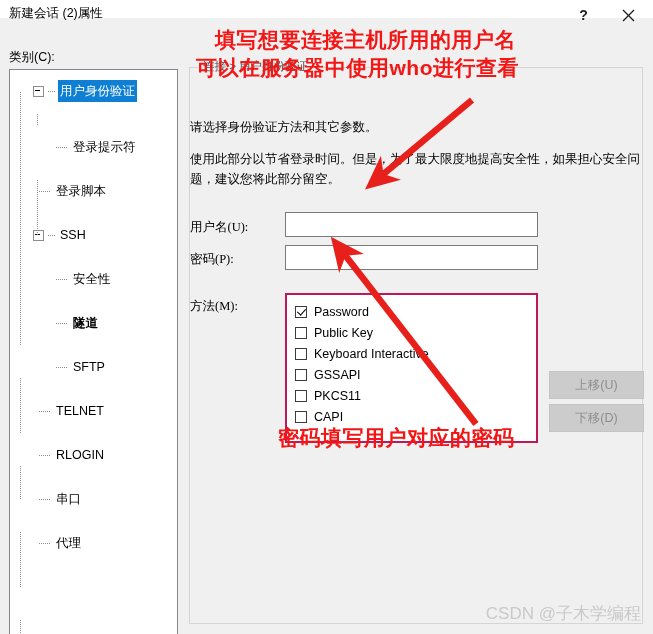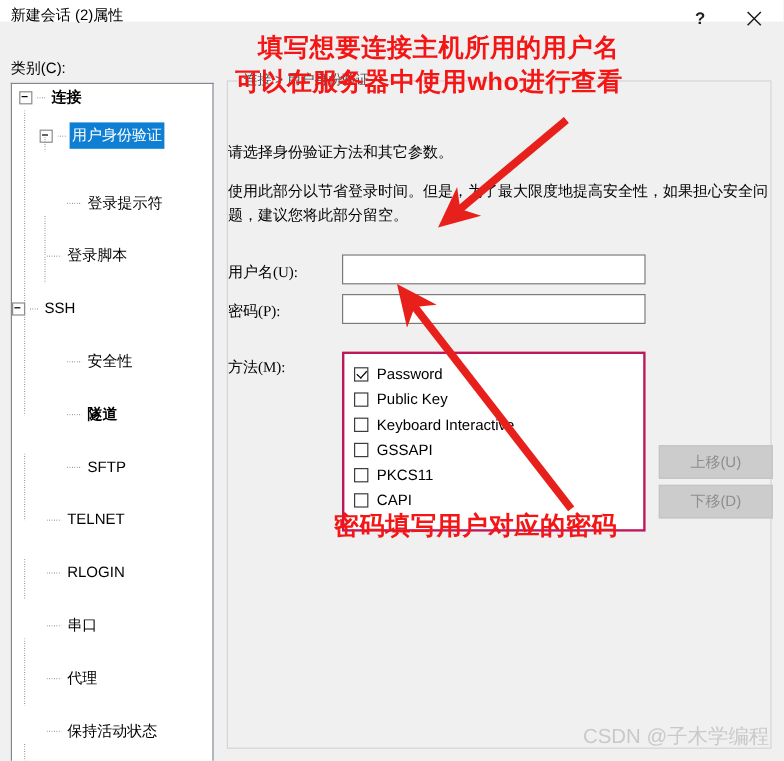--- a/index.html
+++ b/index.html
@@ -282,39 +282,34 @@
       <line x1="12" y1="1" x2="1" y2="12" stroke="#1a1a1a" stroke-width="1.2"></line>
     </svg>
   </div>
 </div>
 
 <div id="dialog-body">
 
   <div id="category-label">类别(C):</div>
 
   <div id="tree-panel">
-      <div class="tree-row bold" style="padding-left: 6px; top: 0px;">
-        <span class="toggle"></span>
-        <span class="dots" style="width: 7px;"></span>
-        <span class="tlabel">连接</span>
-      </div>
       <div class="tree-row selected" style="padding-left: 23px; top: 10px;">
         <span class="toggle"></span>
         <span class="dots" style="width: 7px;"></span>
         <span class="tlabel">用户身份验证</span>
       </div>
       <div class="tree-row" style="padding-left: 40px; top: 44px;">
         <span class="dots" style="width: 12px; margin-left: 6px;"></span>
         <span class="tlabel">登录提示符</span>
       </div>
       <div class="tree-row" style="padding-left: 23px; top: 66px;">
         <span class="dots" style="width: 12px; margin-left: 6px;"></span>
         <span class="tlabel">登录脚本</span>
       </div>
-      <div class="tree-row" style="top: 88px;">
+      <div class="tree-row" style="padding-left: 23px; top: 88px;">
         <span class="toggle"></span>
         <span class="dots" style="width: 7px;"></span>
         <span class="tlabel">SSH</span>
       </div>
       <div class="tree-row" style="padding-left: 40px; top: 110px;">
         <span class="dots" style="width: 12px; margin-left: 6px;"></span>
         <span class="tlabel">安全性</span>
       </div>
       <div class="tree-row bold" style="padding-left: 40px; top: 132px;">
         <span class="dots" style="width: 12px; margin-left: 6px;"></span>
@@ -332,24 +327,20 @@
         <span class="dots" style="width: 12px; margin-left: 6px;"></span>
         <span class="tlabel">RLOGIN</span>
       </div>
       <div class="tree-row" style="padding-left: 23px; top: 220px;">
         <span class="dots" style="width: 12px; margin-left: 6px;"></span>
         <span class="tlabel">串口</span>
       </div>
       <div class="tree-row" style="padding-left: 23px; top: 242px;">
         <span class="dots" style="width: 12px; margin-left: 6px;"></span>
         <span class="tlabel">代理</span>
-      </div>
-      <div class="tree-row" style="padding-left: 23px; top: 264px;">
-        <span class="dots" style="width: 12px; margin-left: 6px;"></span>
-        <span class="tlabel">保持活动状态</span>
       </div>
       <div class="vline" style="left: 10px; top: 22px; height: 254px;"></div>
       <div class="vline" style="left: 10px; top: 308px; height: 56px;"></div>
       <div class="vline" style="left: 10px; top: 396px; height: 34px;"></div>
       <div class="vline" style="left: 10px; top: 462px; height: 56px;"></div>
       <div class="vline" style="left: 10px; top: 550px; height: 34px;"></div>
       <div class="vline" style="left: 27px; top: 44px; height: 12px;"></div>
       <div class="vline" style="left: 27px; top: 110px; height: 56px;"></div>
     </div>
 

